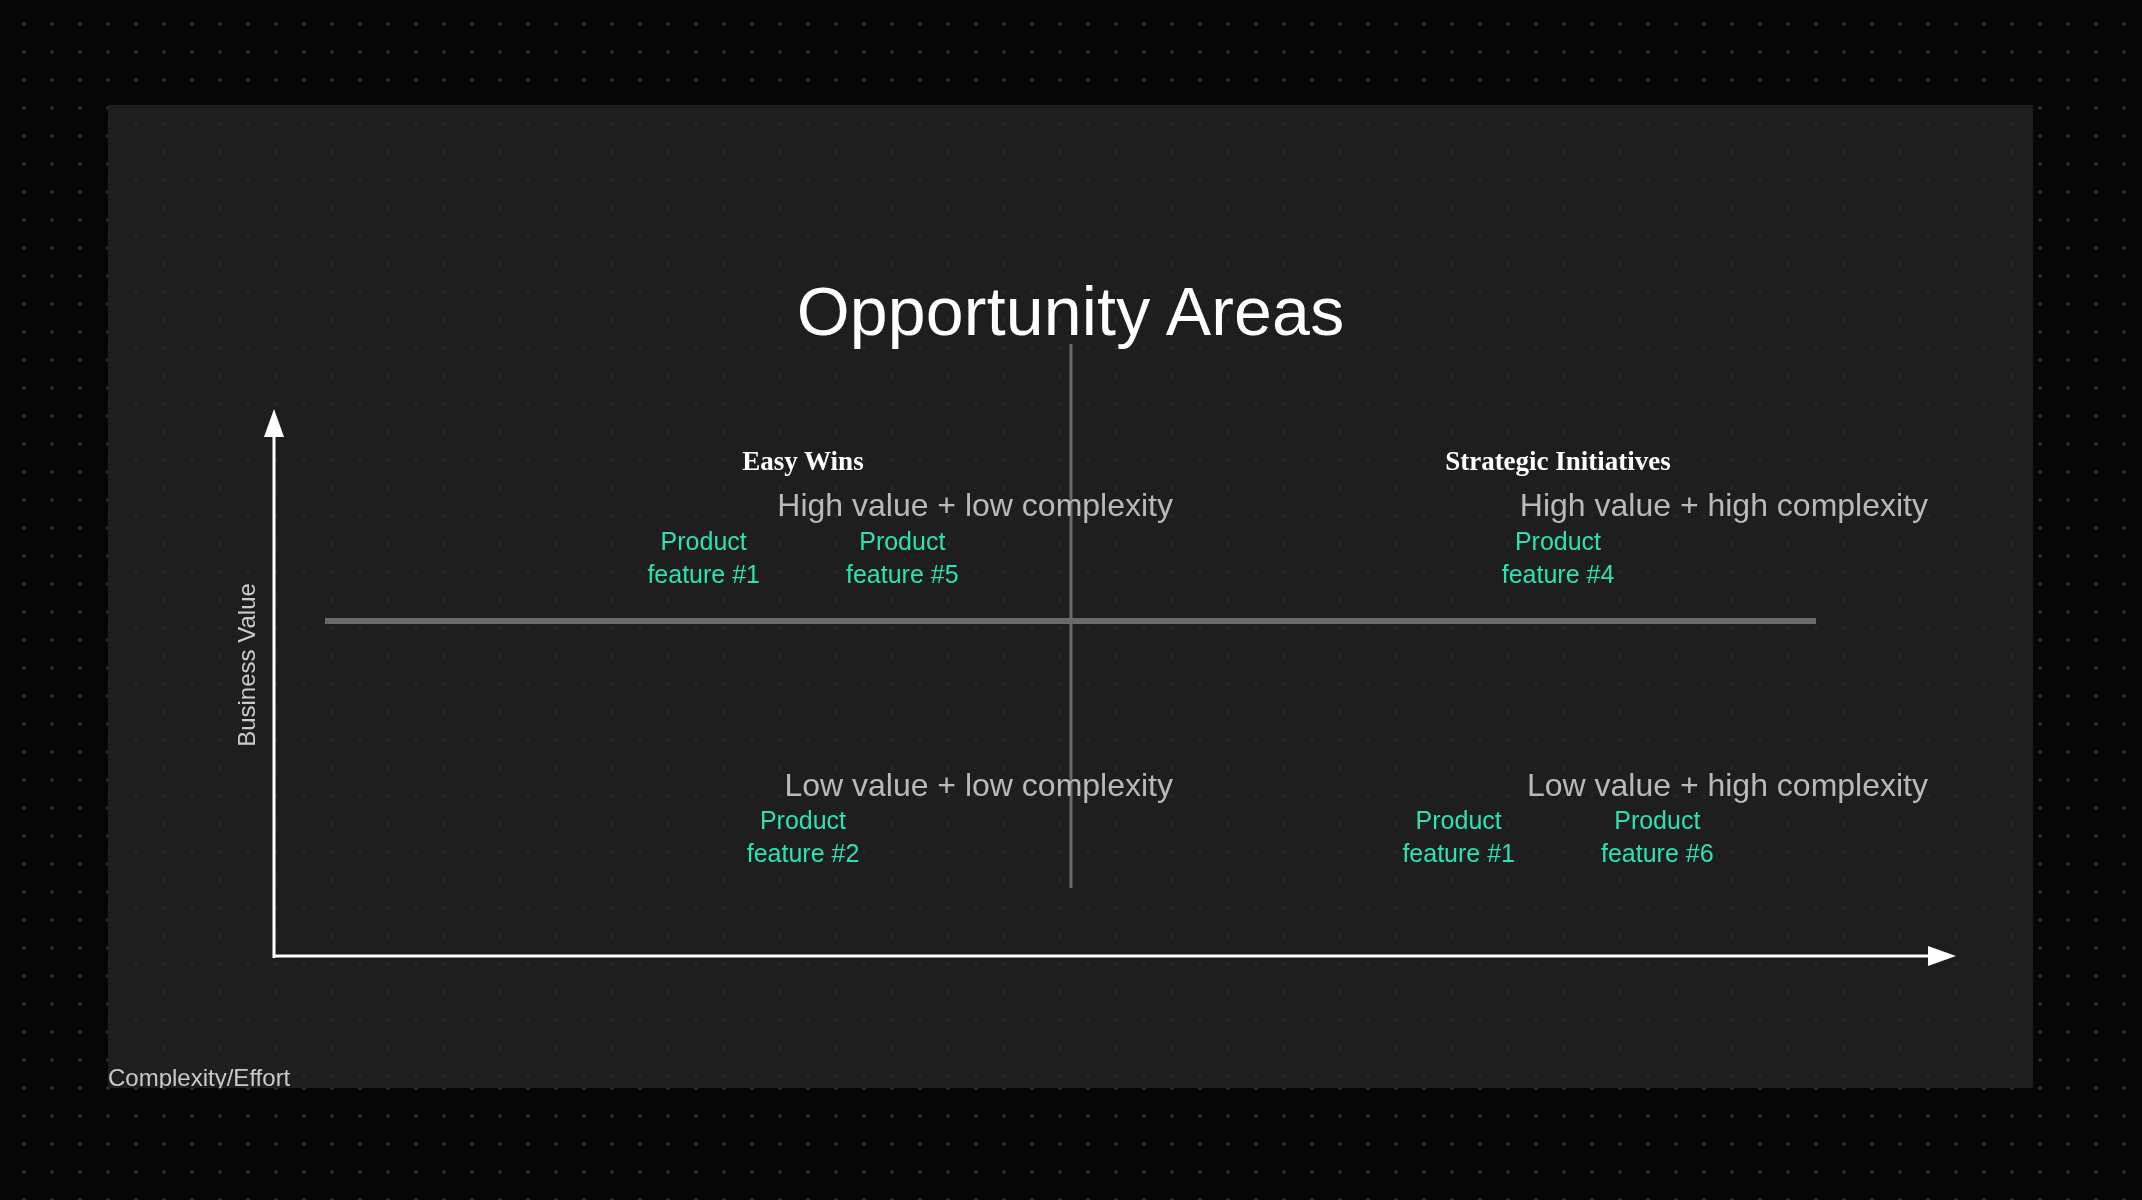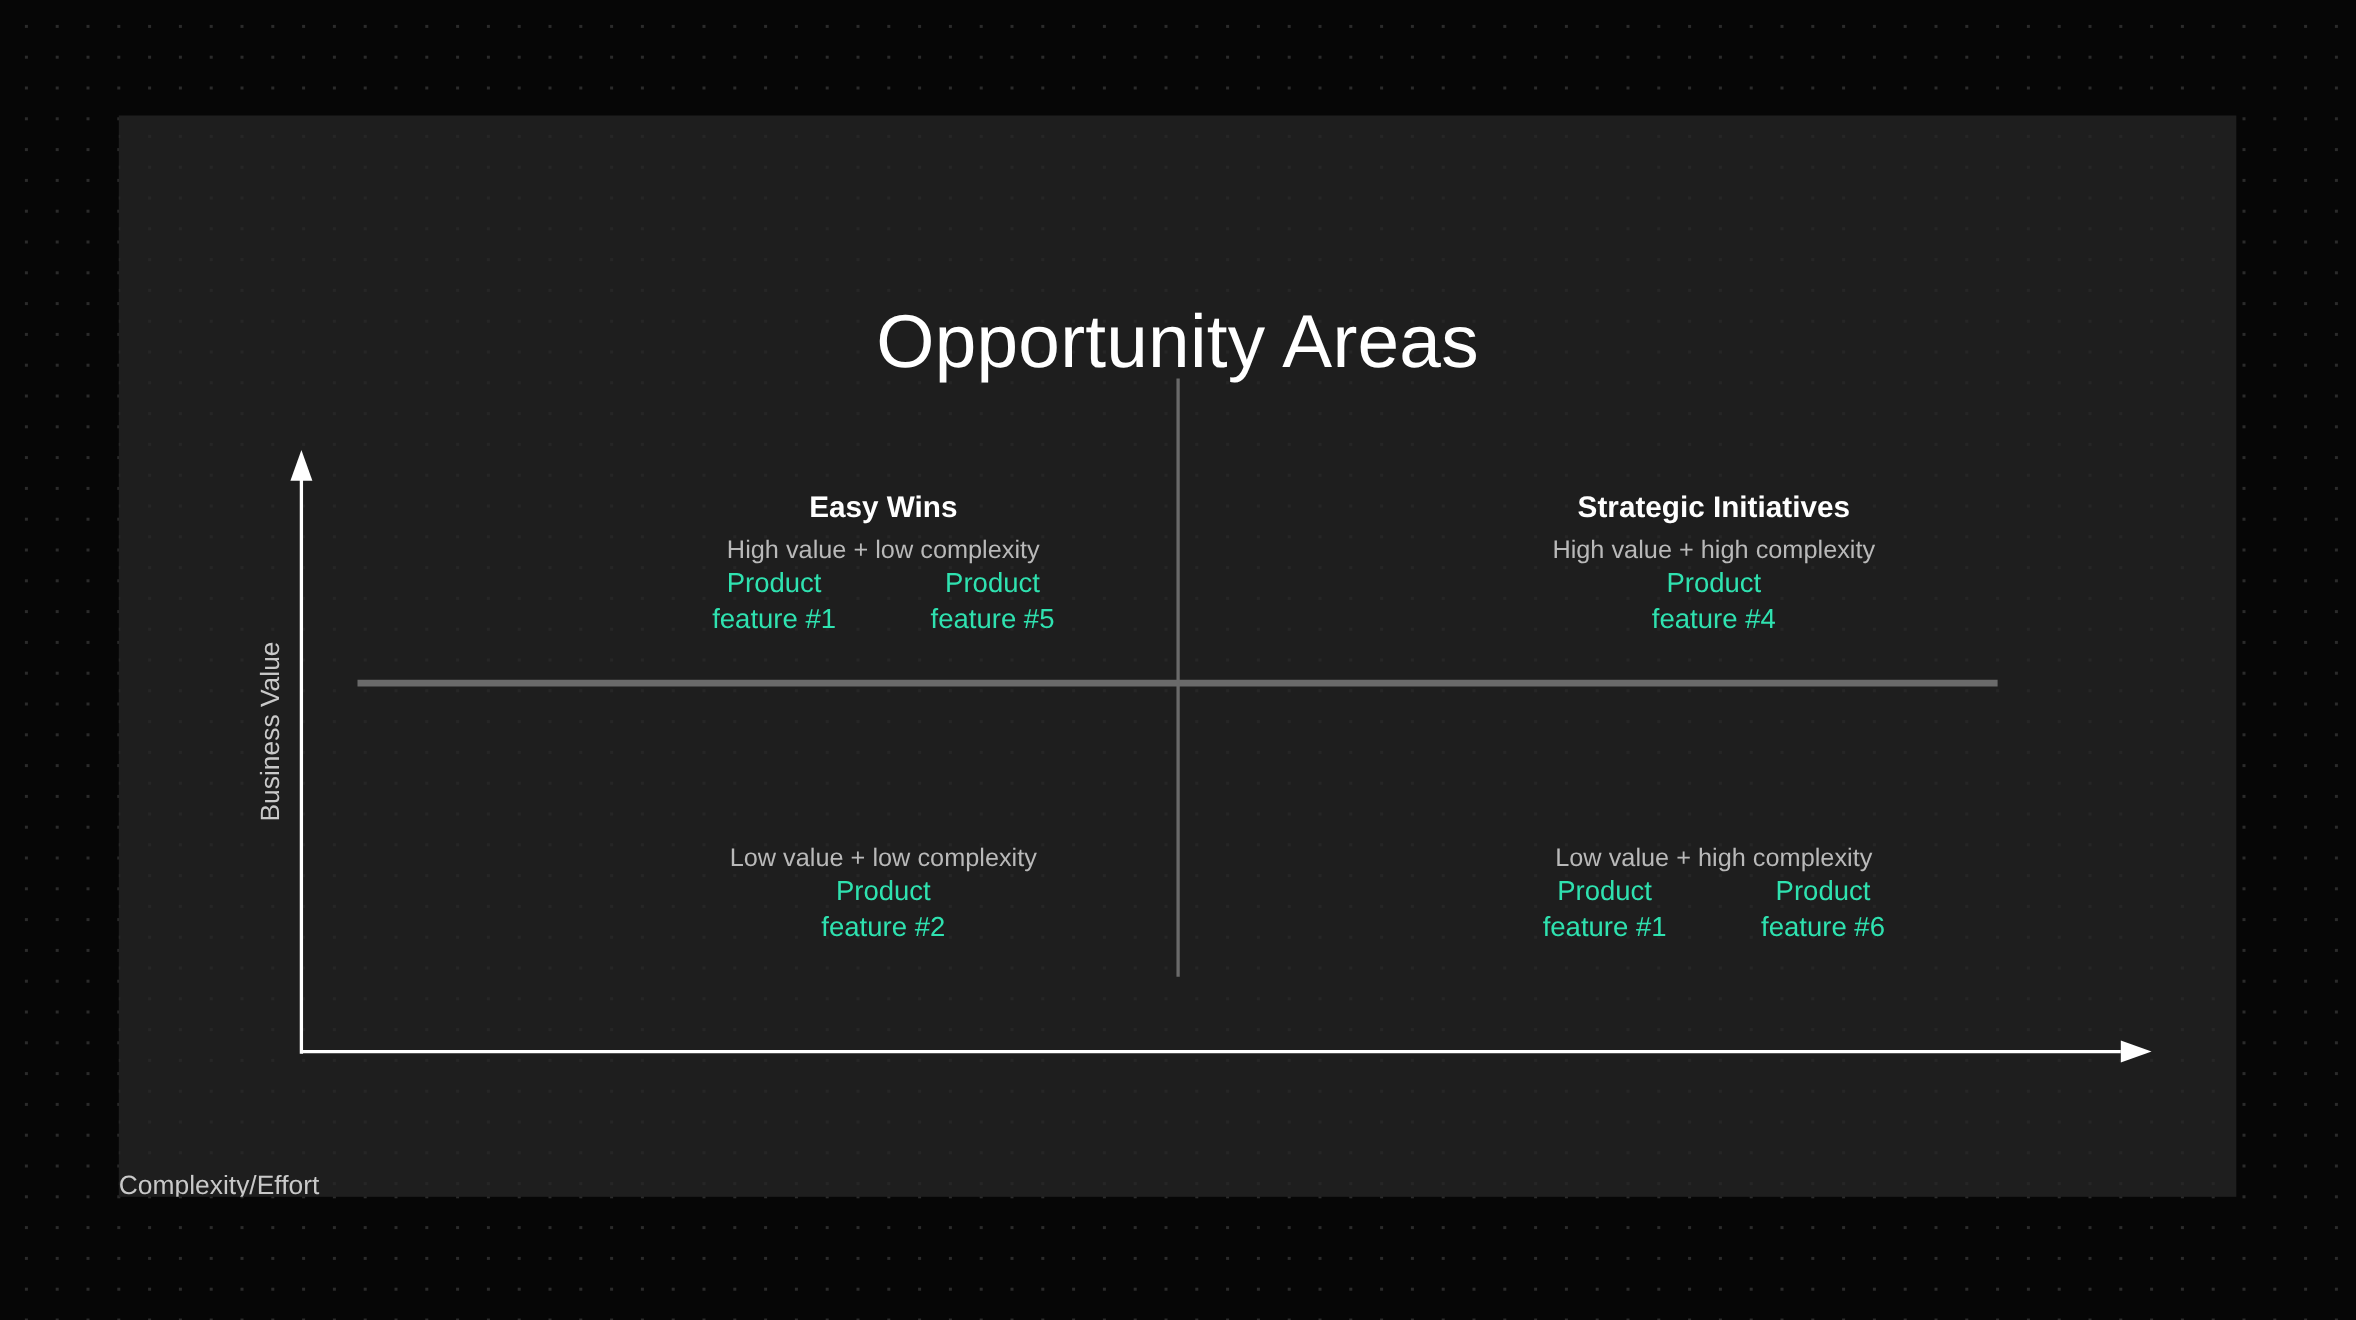--- a/index.html
+++ b/index.html
@@ -100,28 +100,30 @@
   .quadrant {
     position: absolute;
     text-align: center;
   }
   .quadrant-title {
     font-size: 27px;
     font-weight: 700;
     color: #ffffff;
     line-height: 1.2;
     white-space: nowrap;
+    font-family: Liberation Serif, serif;
   }
   .quadrant-subtitle {
     margin-top: 9px;
-    font-size: 23px;
+    font-size: 32px;
     font-weight: 400;
     color: #b9b9b9;
     line-height: 1.2;
     white-space: nowrap;
+    text-align: right;
   }
 
   .feature-row {
     display: flex;
     justify-content: center;
     align-items: flex-start;
     gap: 86px;
   }
   .feature-chip {
     font-size: 25px;

